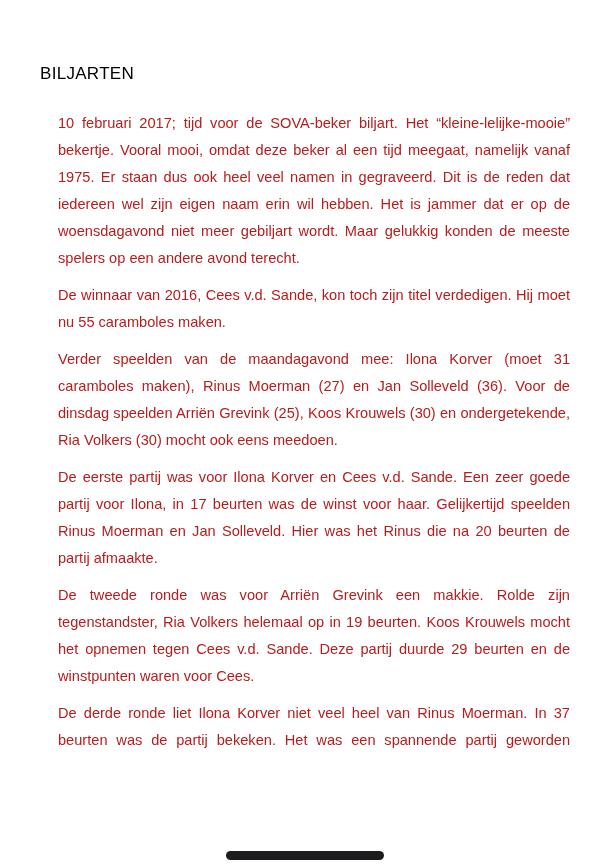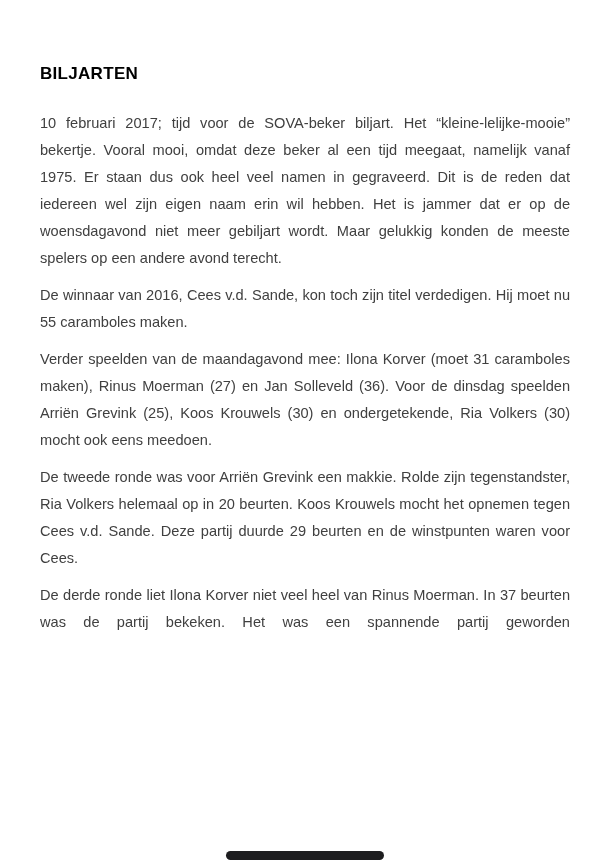--- a/index.html
+++ b/index.html
@@ -16,32 +16,32 @@
     position: relative;
   }
   .page {
     box-sizing: border-box;
     width: 609px;
     height: 864px;
     padding: 62px 39px 0 40px;
   }
   .doc-title {
     font-size: 17px;
-    font-weight: bold;
+    font-weight: normal;
     color: #000000;
     letter-spacing: 0.3px;
     margin: 0 0 24px 0;
     line-height: 24px;
   }
   .para {
     font-size: 14.6px;
     line-height: 27px;
     text-align: justify;
-    margin: 0 0 10px 0;
-    color: #404040;
+    margin: 0 0 10px 18px;
+    color: #b91c1c;
   }
   .para.continued {
     
     text-align-last: justify;
   }
   .home-indicator {
     position: absolute;
     left: 50%;
     transform: translateX(-50%);
     bottom: 4px;
@@ -57,19 +57,20 @@
 <div class="page">
   <h1 class="doc-title">BILJARTEN</h1>
 
   <p class="para">10 februari 2017; tijd voor de SOVA-beker biljart. Het “kleine-lelijke-mooie” bekertje. Vooral mooi, omdat deze beker al een tijd meegaat, namelijk vanaf 1975. Er staan dus ook heel veel namen in gegraveerd. Dit is de reden dat iedereen wel zijn eigen naam erin wil hebben. Het is jammer dat er op de woensdagavond niet meer gebiljart wordt. Maar gelukkig konden de meeste spelers op een andere avond terecht.</p>
 
   <p class="para">De winnaar van 2016, Cees v.d. Sande, kon toch zijn titel verdedigen. Hij moet nu 55 caramboles maken.</p>
 
   <p class="para">Verder speelden van de maandagavond mee: Ilona Korver (moet 31 caramboles maken), Rinus Moerman (27) en Jan Solleveld (36). Voor de dinsdag speelden Arriën Grevink (25), Koos Krouwels (30) en ondergetekende, Ria Volkers (30) mocht ook eens meedoen.</p>
 
 
+  <p class="para">De eerste partij was voor Ilona Korver en Cees v.d. Sande. Een zeer goede partij voor Ilona, in 17 beurten was de winst voor haar. Gelijkertijd speelden Rinus Moerman en Jan Solleveld. Hier was het Rinus die na 20 beurten de partij afmaakte.</p>
 
-  <p class="para">De tweede ronde was voor Arriën Grevink een makkie. Rolde zijn tegenstandster, Ria Volkers helemaal op in 20 beurten. Koos Krouwels mocht het opnemen tegen Cees v.d. Sande. Deze partij duurde 29 beurten en de winstpunten waren voor Cees.</p>
+  <p class="para">De tweede ronde was voor Arriën Grevink een makkie. Rolde zijn tegenstandster, Ria Volkers helemaal op in 19 beurten. Koos Krouwels mocht het opnemen tegen Cees v.d. Sande. Deze partij duurde 29 beurten en de winstpunten waren voor Cees.</p>
 
   <p class="para continued">De derde ronde liet Ilona Korver niet veel heel van Rinus Moerman. In 37 beurten was de partij bekeken. Het was een spannende partij geworden</p>
 </div>
 
 <div class="home-indicator"></div>
 
 </body></html>

